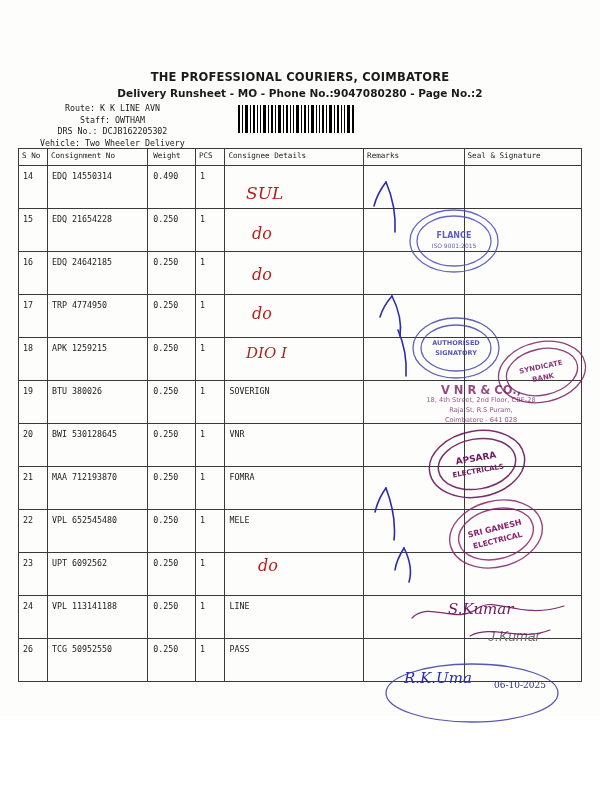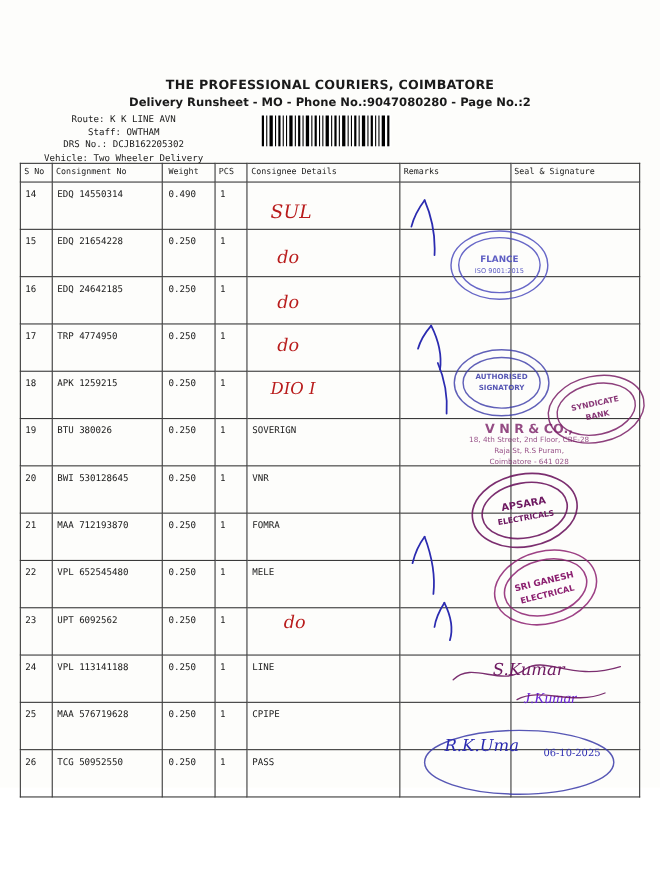--- a/index.html
+++ b/index.html
@@ -277,29 +277,20 @@
       <tr>
         <td class="c-sno">24</td>
         <td class="c-con">VPL 113141188</td>
         <td class="c-wt">0.250</td>
         <td class="c-pcs">1</td>
         <td class="c-cd">LINE</td>
         <td class="c-rem"></td>
         <td class="c-seal"></td>
       </tr>
       <tr>
-        <td class="c-sno">25</td>
-        <td class="c-con">MAA 576719628</td>
-        <td class="c-wt">0.250</td>
-        <td class="c-pcs">1</td>
-        <td class="c-cd">CPIPE</td>
-        <td class="c-rem"></td>
-        <td class="c-seal"></td>
-      </tr>
-      <tr>
         <td class="c-sno">26</td>
         <td class="c-con">TCG 50952550</td>
         <td class="c-wt">0.250</td>
         <td class="c-pcs">1</td>
         <td class="c-cd">PASS</td>
         <td class="c-rem"></td>
         <td class="c-seal"></td>
       </tr>
     </tbody>
   </table>
@@ -373,21 +364,21 @@
     <svg width="104" height="72" style="position:absolute;left:444px;top:498px;transform:rotate(-14deg);">
       <g fill="none" stroke="#8c2070" stroke-width="1.4" opacity="0.85">
         <ellipse cx="52" cy="36" rx="47" ry="33"></ellipse>
         <ellipse cx="52" cy="36" rx="38" ry="25"></ellipse>
       </g>
       <text x="52" y="33" text-anchor="middle" font-family="DejaVu Sans, sans-serif" font-size="8" font-weight="bold" fill="#8c2070">SRI GANESH</text>
       <text x="52" y="45" text-anchor="middle" font-family="DejaVu Sans, sans-serif" font-size="7.5" font-weight="bold" fill="#8c2070">ELECTRICAL</text>
     </svg>
 
     <div class="hw" style="left:416px; top:600px; font-size:15px; color:#6d1860; font-family:'DejaVu Serif',serif;margin-left:32px;">S.Kumar</div>
-    <div class="hw" style="left:476px; top:628px; font-size:14px; color:#6d28d9; font-family:Liberation Serif, serif;">J.Kumar</div>
+    <div class="hw" style="left:488px; top:628px; font-size:14px; color:#737373; font-family:Liberation Sans, sans-serif;">J.Kumar</div>
 
     <svg width="180" height="60" style="position:absolute;left:400px;top:596px;">
       <g fill="none" stroke="#6d1860" stroke-width="1.2" stroke-linecap="round" opacity="0.9">
         <path d="M12,22 C30,4 56,30 78,12 C96,0 120,24 164,10"></path>
         <path d="M70,40 C92,28 120,46 150,34"></path>
       </g>
     </svg>
 
     <svg width="180" height="62" style="position:absolute;left:382px;top:662px;">
       <ellipse cx="90" cy="31" rx="86" ry="29" fill="none" stroke="#3a3aa8" stroke-width="1.3" opacity="0.85"></ellipse>

